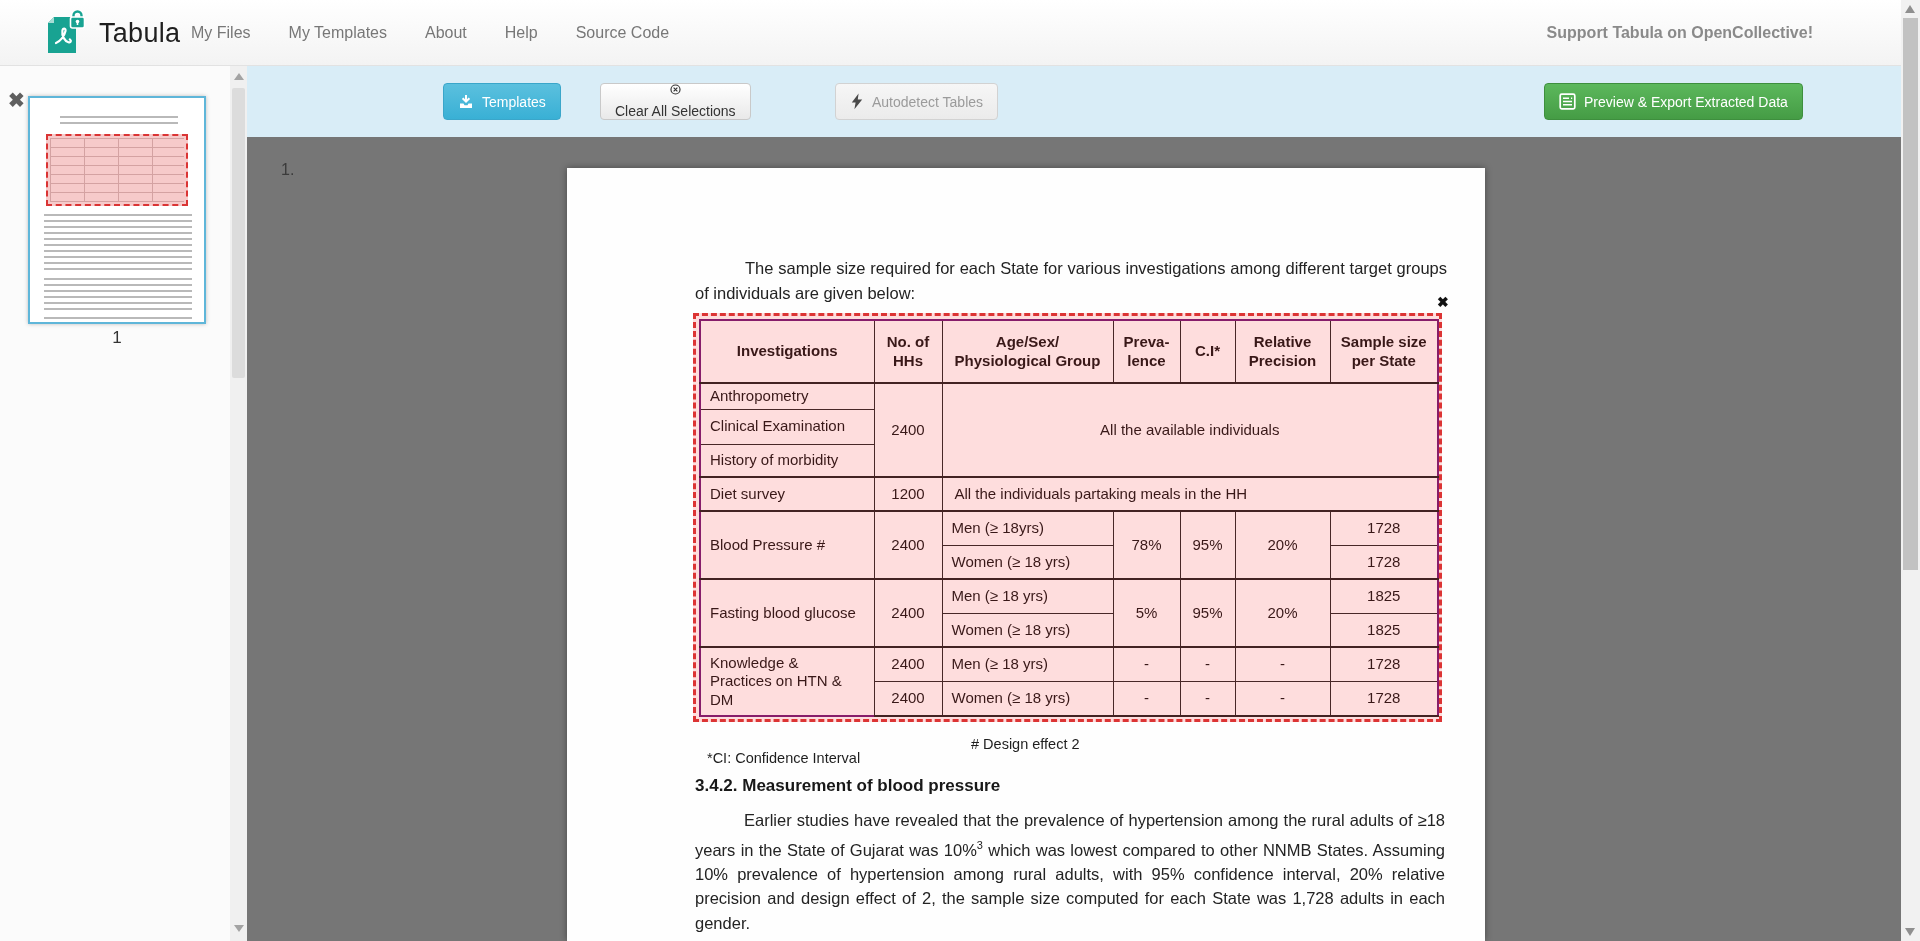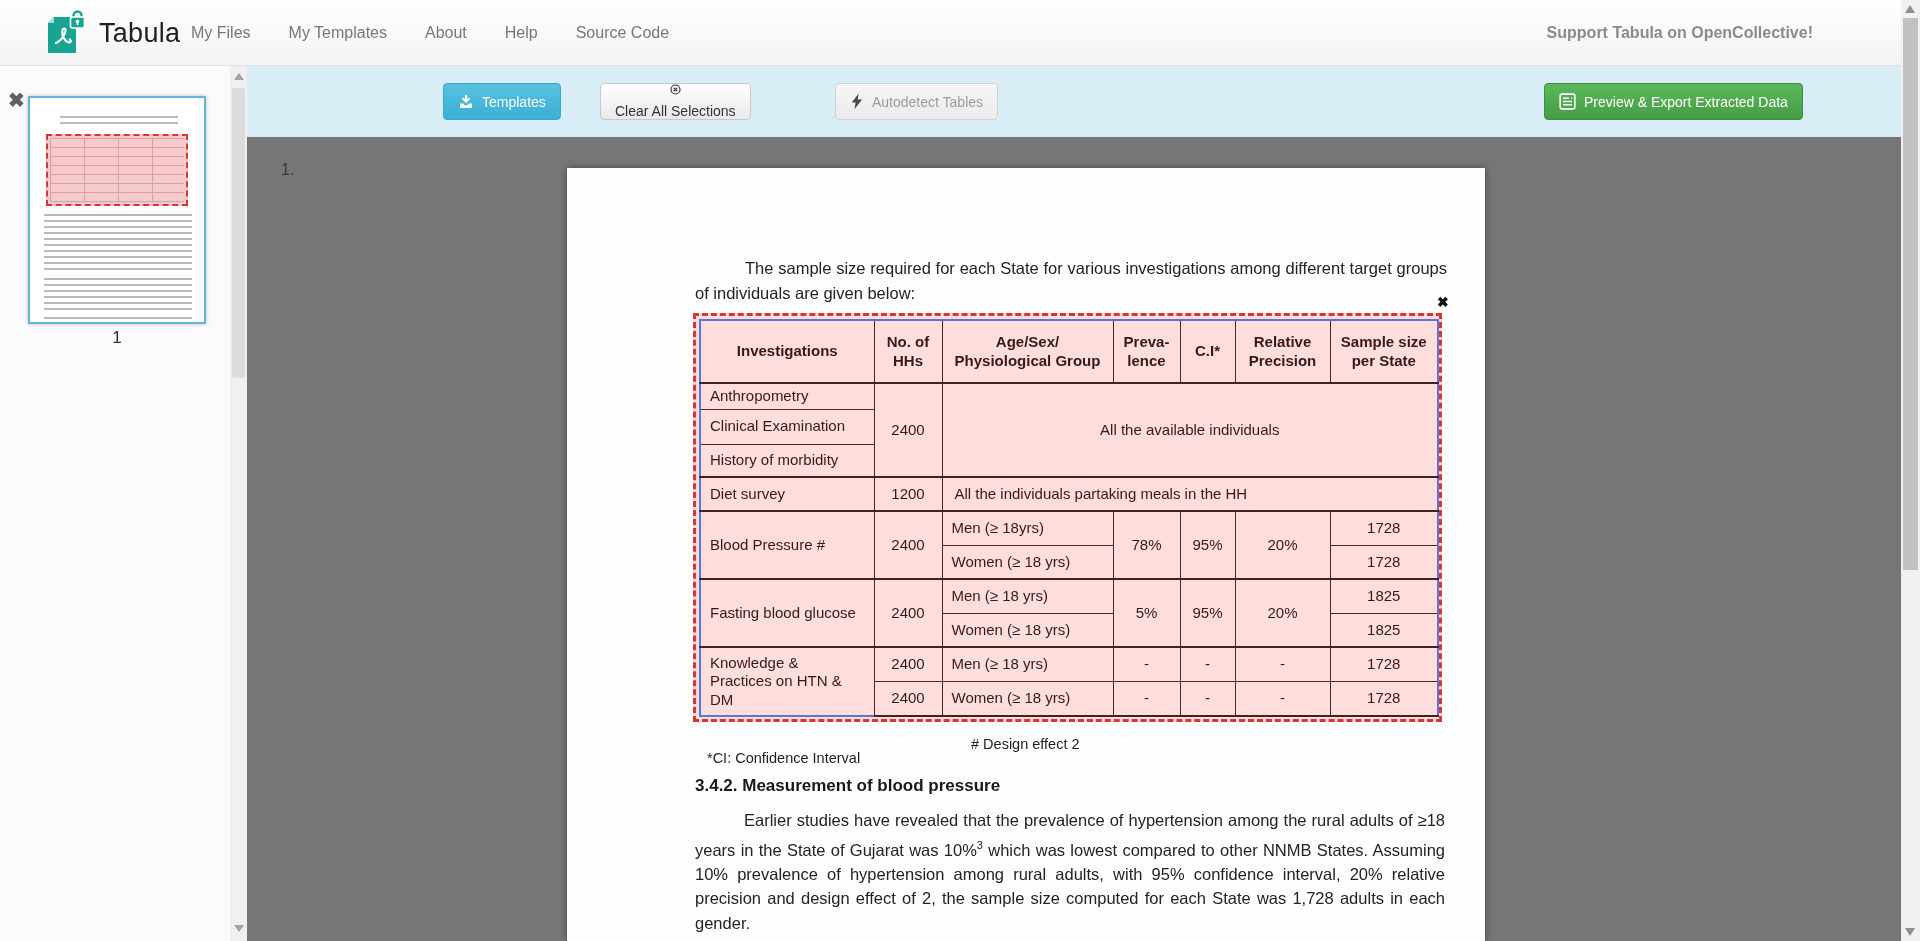--- a/index.html
+++ b/index.html
@@ -51,21 +51,21 @@
   .pdf-page { position:absolute; left:320px; top:31px; width:918px; height:773px; background:#fefefe;
     box-shadow:0 0 7px rgba(0,0,0,.4); }
 
   
   .pdf-text { color:#232323; }
   .intro { position:absolute; left:128px; top:88px; width:752px; font-size:16.5px; line-height:25px;
     text-align:justify; text-indent:50px; }
   .pdf-table { position:absolute; left:132px; top:151px; border-collapse:collapse; table-layout:fixed; width:738px;
     font-size:15px; color:#141414; }
   .pdf-table td, .pdf-table th { border:1px solid #262626; vertical-align:middle; text-align:center; padding:3px 4px; white-space:pre-line; line-height:1.25; }
-  .pdf-table { border:2px solid #3b82f6; }
+  .pdf-table { border:2px solid #701a75; }
   .pdf-table thead th { font-weight:bold; height:63px; border-bottom:2px solid #202020; }
   .pdf-table .L { text-align:left; padding-left:9px; }
   .pdf-table tr.sep td { border-top:2px solid #202020;margin-top:32px; }
   .pdf-table tbody tr:last-child td { border-bottom:2px solid #202020; }
   .rh25{height:25px} .rh33{height:33px} .rh34{height:34px} .rh35{height:35px}
 
   .selection { position:absolute; left:126px; top:145px; width:749px; height:409px;
     border:3px dashed #dc3434; background:rgba(255,48,48,0.16); z-index:6; }
   .sel-close { position:absolute; left:870px; top:127px; z-index:7; font-size:14px; font-weight:bold; color:#111; cursor:pointer; line-height:1; }
 

